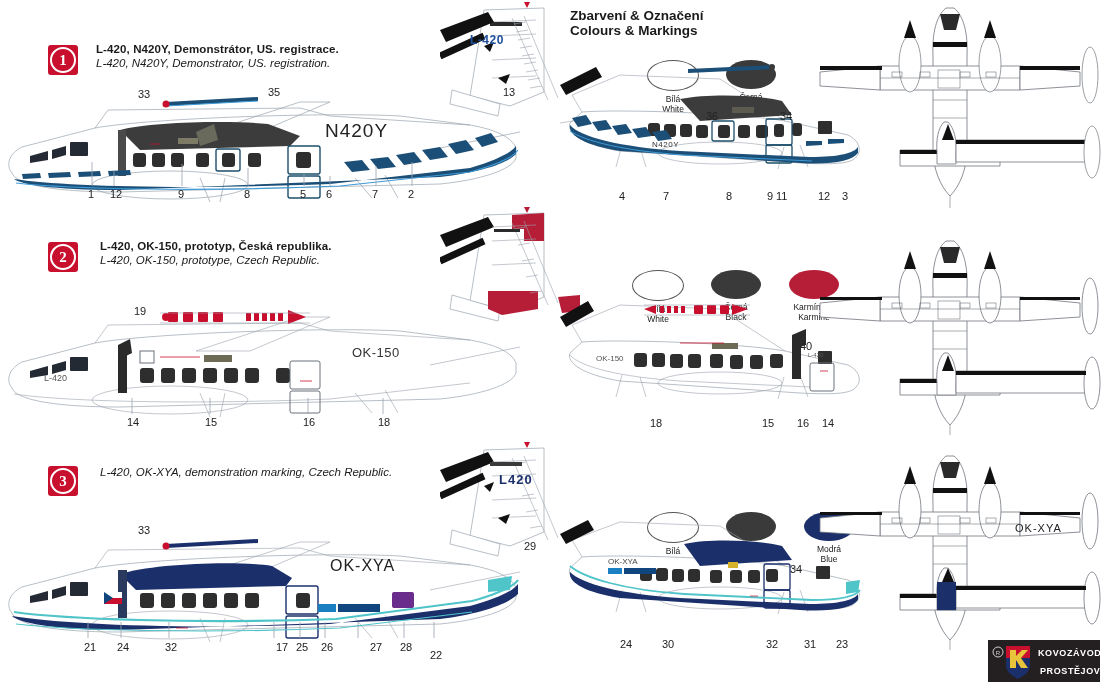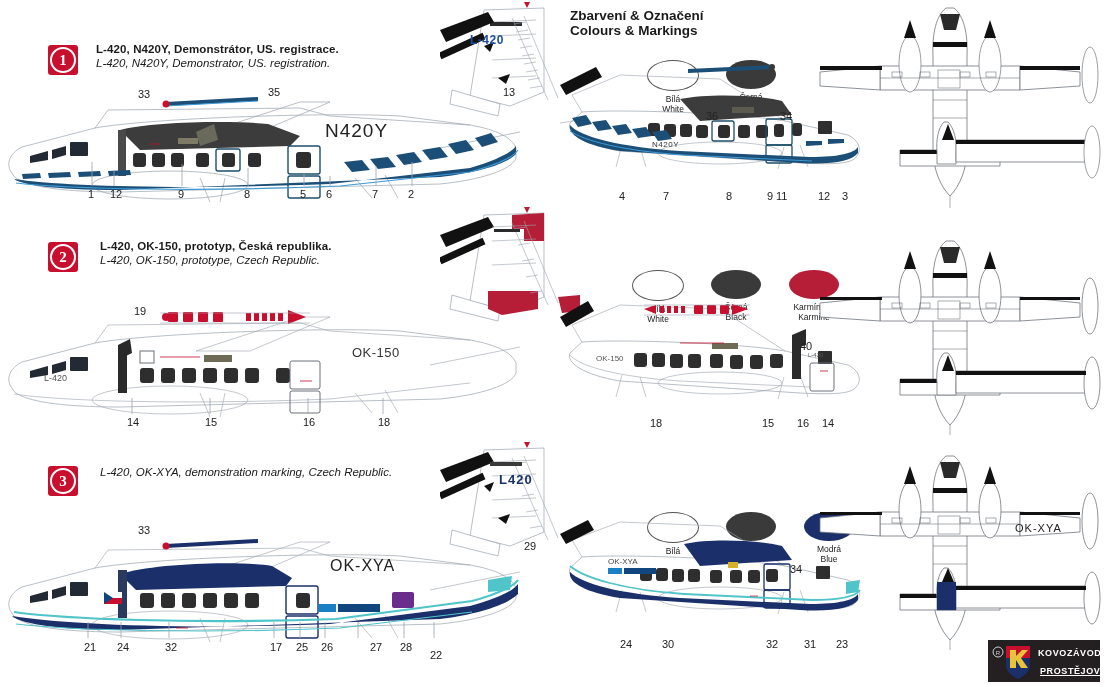--- a/index.html
+++ b/index.html
@@ -640,21 +640,21 @@
   <polygon points="44,46 54,42 50,52" fill="#111111"></polygon>
   <polygon points="58,78 70,74 66,84" fill="#111111"></polygon>
 </svg>
 <div class="abs tailtxt3" style="left:476px;top:472px;margin-left:23px;">L420</div>
 <div class="abs co" style="left:524px;top:540px;">29</div>
 
 
 <div class="abs co" style="left:84px;top:641px;">21</div>
 <div class="abs co" style="left:117px;top:641px;">24</div>
 <div class="abs co" style="left:165px;top:641px;">32</div>
-<div class="abs co" style="left:270px;top:641px;text-align:right;">17</div>
+<div class="abs co" style="left:276px;top:641px;text-align:right;">17</div>
 <div class="abs co" style="left:296px;top:641px;">25</div>
 <div class="abs co" style="left:321px;top:641px;">26</div>
 <div class="abs co" style="left:354px;top:641px;margin-left:16px;">27</div>
 <div class="abs co" style="left:400px;top:641px;">28</div>
 <div class="abs co" style="left:430px;top:641px;margin-top:8px;">22</div>
 <svg class="abs" style="left:80px;top:622px;" width="370" height="18">
   <g stroke="#9aa3ad" stroke-width="0.8">
     <line x1="8" y1="0" x2="8" y2="16"></line>
       <line x1="41" y1="0" x2="41" y2="16"></line>
     <line x1="89" y1="0" x2="89" y2="16"></line>
@@ -787,17 +787,17 @@
     <rect x="0" y="0" width="112" height="42" fill="#241f20"></rect>
     <g>
       <path d="M18 6 L42 6 L42 26 C42 33 32 38 30 39 C28 38 18 33 18 26 Z" fill="#1b2f6b"></path>
       <path d="M18 6 L42 6 L42 18 L18 18 Z" fill="#c8102e"></path>
       <path d="M22 10 L28 10 L28 16 L34 10 L40 10 L33 18 L40 28 L33 28 L28 20 L28 28 L22 28 Z" fill="#e8c43a"></path>
     </g>
     <circle cx="10" cy="12" r="5" fill="none" stroke="#cfcfcf" stroke-width="1"></circle>
     <text x="10" y="15" text-anchor="middle" font-family="Liberation Sans, sans-serif" font-size="6" fill="#cfcfcf">R</text>
   </svg>
   <div class="logotxt" style="left:50px;top:8px;">KOVOZÁVODY</div>
-  <div class="logotxt" style="left:52px;top:26px;text-decoration:underline;">PROSTĚJOV</div>
+  <div class="logotxt" style="left:52px;top:26px;">PROSTĚJOV</div>
 </div>
 
 
 
 
 </body></html>

